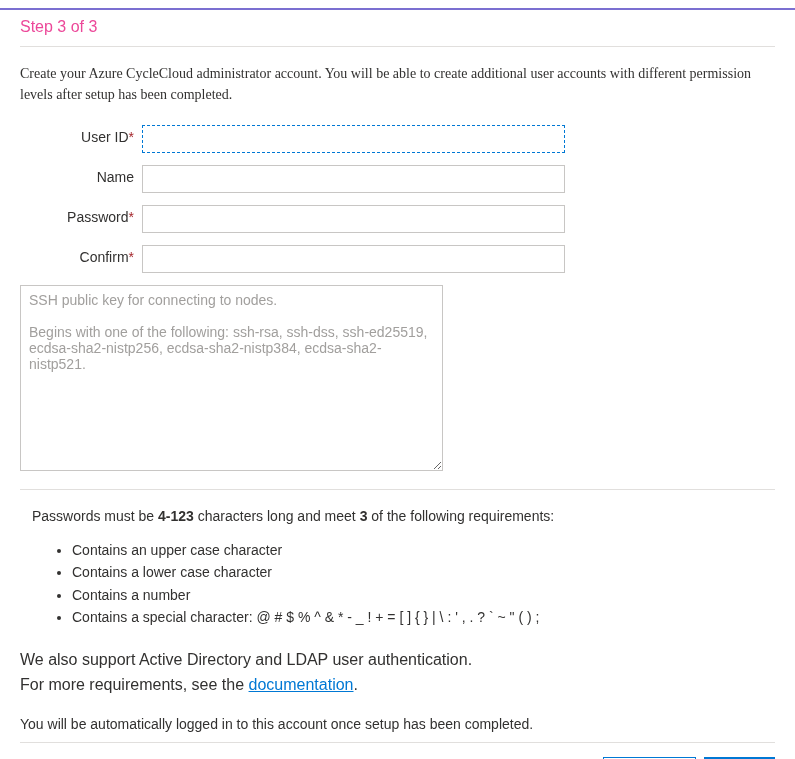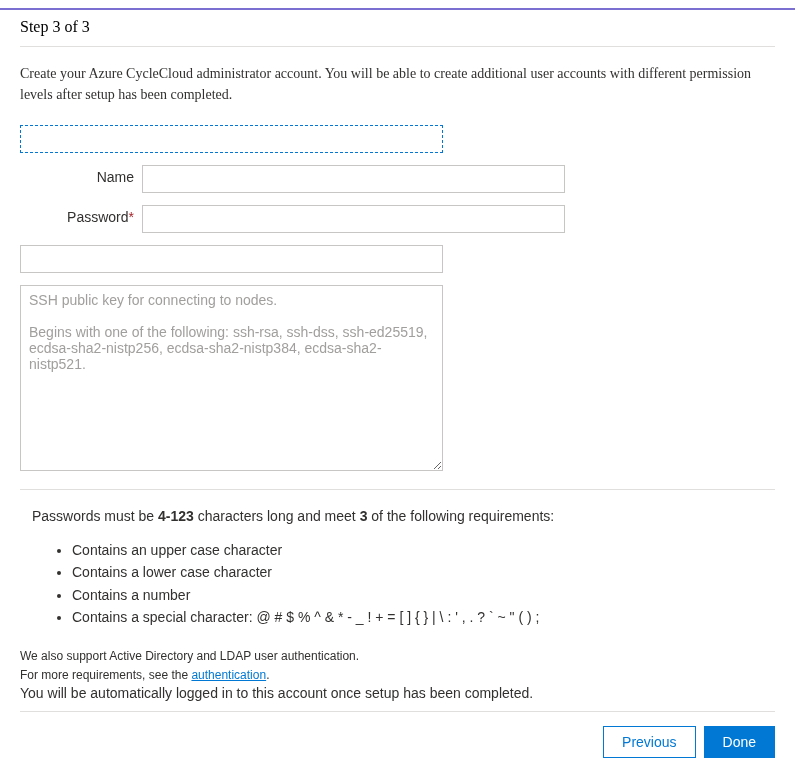--- a/index.html
+++ b/index.html
@@ -13,27 +13,26 @@
     color: #323130;
     background: #fff;
     width: 795px;
     padding: 8px 20px 20px 20px;
   }
   .top-accent {
     border-top: 2px solid #7b6fd1;
     margin: 0 -20px 4px -20px;
   }
   .step-header {
-    color: #000000;
+    color: #ec4899;
     font-size: 16px;
     font-weight: 400;
     padding: 4px 0 10px 0;
     border-bottom: 1px solid #e1dfdd;
     margin-bottom: 16px;
-    font-family: Liberation Serif, serif;
   }
   .intro {
     color: #323130;
     font-size: 14px;
     line-height: 1.5;
     margin-bottom: 20px;
     font-family: Liberation Serif, serif;
   }
   .form-row {
     display: flex;
@@ -90,34 +89,35 @@
     margin-bottom: 12px;
     line-height: 1.5;
   }
   .pw-list {
     list-style: disc;
     margin-left: 52px;
     font-size: 14px;
     line-height: 1.6;
   }
   .support-text {
-    font-size: 12px;
+    font-size: 16px;
     line-height: 1.6;
     margin-bottom: 0;
   }
   .support-block {
     margin-top: 18px;
   }
   .doc-link {
     color: #0078d4;
     text-decoration: underline;
     cursor: pointer;
   }
   .auto-login {
     font-size: 14px;
+    margin-top: 18px;
     margin-bottom: 10px;
   }
   .footer-divider {
     border: none;
     border-top: 1px solid #e1dfdd;
     margin-bottom: 14px;
   }
   .button-row {
     display: flex;
     justify-content: flex-end;
@@ -143,36 +143,42 @@
 </head>
 <body>
 
 <div class="top-accent"></div>
 
 <div class="step-header">Step 3 of 3</div>
 
 <p class="intro">Create your Azure CycleCloud administrator account. You will be able to create additional user accounts with different permission levels after setup has been completed.</p>
 
 <div class="form-row">
+  <label class="form-label">
+    <span>User ID</span><span class="req">*</span>
+  </label>
   <input type="text" class="form-input focused" value="" style="">
 </div>
 
 <div class="form-row">
   <label class="form-label">Name</label>
   <input type="text" class="form-input" value="" style="">
 </div>
 
 <div class="form-row">
   <label class="form-label">
     <span>Password</span><span class="req">*</span>
   </label>
   <input type="password" class="form-input" value="" style="">
 </div>
 
 <div class="form-row">
+  <label class="form-label">
+    <span>Confirm</span><span class="req">*</span>
+  </label>
   <input type="password" class="form-input" value="" style="">
 </div>
 
 <div class="form-row">
   <textarea class="form-textarea" placeholder="SSH public key for connecting to nodes.
 
 Begins with one of the following: ssh-rsa, ssh-dss, ssh-ed25519, ecdsa-sha2-nistp256, ecdsa-sha2-nistp384, ecdsa-sha2-nistp521." style=""></textarea>
 </div>
 
 <hr class="divider">
@@ -184,21 +190,21 @@
 <ul class="pw-list">
   <li>Contains an upper case character</li>
   <li>Contains a lower case character</li>
   <li>Contains a number</li>
   <li>Contains a special character: @ # $ % ^ &amp; * - _ ! + = [ ] { } | \ : ' , . ? ` ~ " ( ) ;</li>
 </ul>
 
 <div class="support-block">
   <p class="support-text">We also support Active Directory and LDAP user authentication.</p>
   <p class="support-text">
-    <span>For more requirements, see the </span><a class="doc-link">authentication</a><span>.</span>
+    <span>For more requirements, see the </span><a class="doc-link">documentation</a><span>.</span>
   </p>
 </div>
 
 <p class="auto-login">You will be automatically logged in to this account once setup has been completed.</p>
 
 <hr class="footer-divider">
 
 <div class="button-row">
   <button class="btn btn-secondary">Previous</button>
   <button class="btn btn-primary">Done</button>

